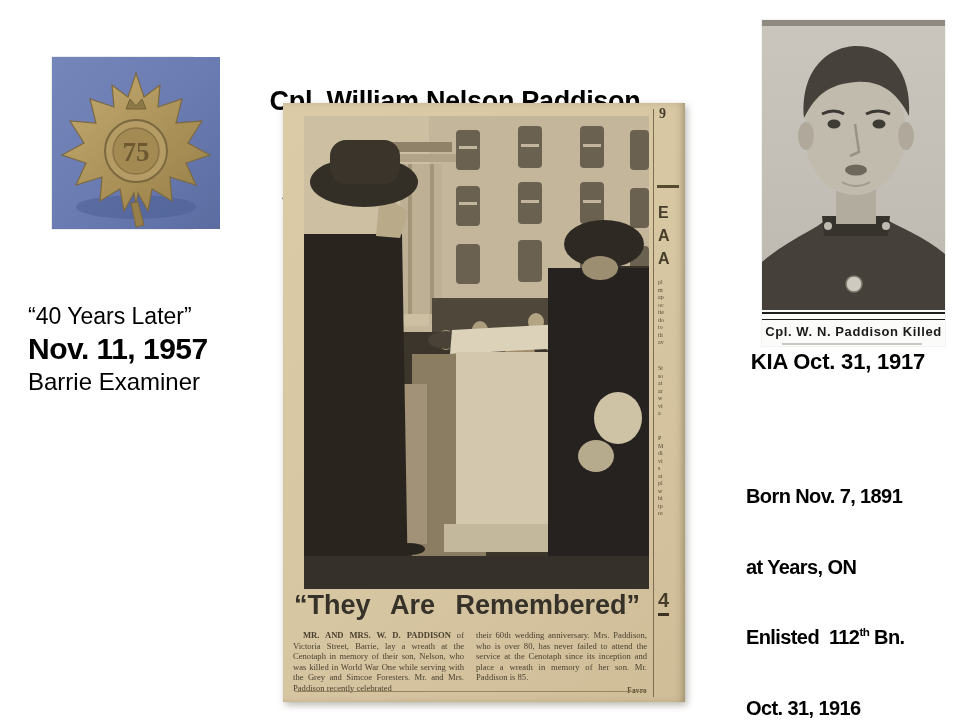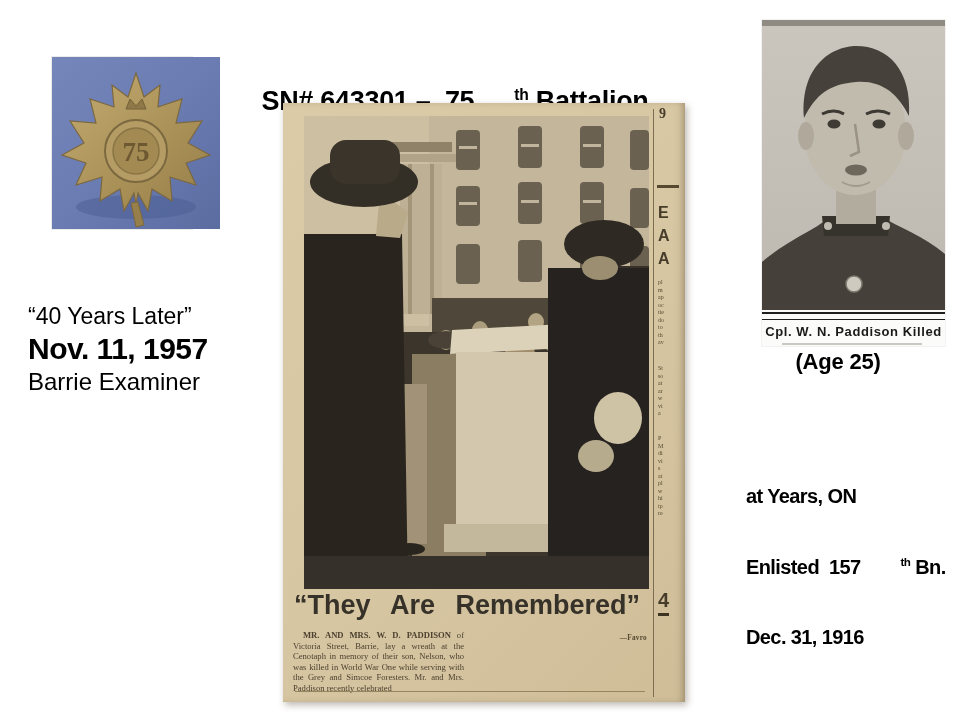--- a/index.html
+++ b/index.html
@@ -3,21 +3,21 @@
 <meta charset="utf-8">
 <style>
   html,body{margin:0;padding:0;background:#ffffff;}
   .slide{position:relative;width:960px;height:720px;background:#ffffff;overflow:hidden;
          font-family:"Liberation Sans",sans-serif;color:#000;}
 
   
   .title-block{position:absolute;left:165px;top:24px;width:580px;text-align:center;
                font-weight:bold;font-size:27px;line-height:31px;letter-spacing:-0.3px;white-space:pre;}
   .title-block .u{border-bottom:3px solid #000;padding-bottom:0px;}
-  sup.sm{font-size:0.58em;vertical-align:super;line-height:0;margin-left:40px;}
+  sup.sm{font-size:0.58em;vertical-align:super;line-height:0;}
 
   
   .badge-photo{position:absolute;left:52px;top:57px;width:140px;height:172px;
                box-shadow:0 0 0 1px rgba(0,0,0,0.08);}
   .badge-photo svg{display:block;}
 
   
   .left-block{position:absolute;left:28px;top:301px;width:285px;text-align:left;}
   .left-quote{font-size:23px;line-height:30px;}
   .left-date{font-size:30px;line-height:36px;font-weight:bold;letter-spacing:-0.5px;}
@@ -66,20 +66,21 @@
   
   .bio-block{position:absolute;left:746px;top:438px;width:214px;font-weight:bold;
              font-size:20px;line-height:23.5px;letter-spacing:-0.6px;white-space:pre;}
 </style>
 </head>
 <body>
 
 <div class="slide">
 
   <div class="title-block">
+    <div><span>Cpl. William </span><span class="u">Nelson</span><span> Paddison</span></div>
     <div><span>SN# 643301 –  75</span><sup class="sm">th</sup><span> Battalion</span></div>
   </div>
 
   <div class="badge-photo">
     <svg width="168" height="172" viewBox="0 0 168 172">
       <defs>
         <linearGradient id="bgBlue" x1="0" y1="0" x2="1" y2="1">
           <stop offset="0" stop-color="#7586ba"></stop>
             <stop offset="0.5" stop-color="#6a7cb2"></stop>
             <stop offset="1" stop-color="#5a6ca0"></stop>
@@ -218,21 +219,21 @@
 hi
 tp
 re</div>
       <div class="strip-big">4</div>
     </div>
 
     <div class="clip-headline">“They Are Remembered”</div>
 
     <div class="clip-caption">
       <div class="col"><span class="cap-ind"></span><span class="cap-bold">MR. AND MRS. W. D. PADDISON</span><span> of Victoria Street, Barrie, lay a wreath at the Cenotaph in memory of their son, Nelson, who was killed in World War One while serving with the Grey and Simcoe Foresters. Mr. and Mrs. Paddison recently celebrated</span></div>
-      <div class="col">
+      <div class="col"><span>their 60th wedding anniversary. Mrs. Paddison, who is over 80, has never failed to attend the service at the Cenotaph since its inception and place a wreath in memory of her son. Mr. Paddison is 85.</span>
         <div class="clip-credit">—Favro</div>
       </div>
     </div>
 
     <div class="clip-bottom-rule"></div>
   </div>
 
   <div class="portrait">
     <svg width="183" height="290" viewBox="0 0 183 290">
       <defs>
@@ -262,25 +263,26 @@
       <path d="M93 104 L97 132 L88 136" stroke="#9a9284" stroke-width="2.5" fill="none"></path>
       <ellipse cx="94" cy="150" rx="11" ry="5.5" fill="#6e675c"></ellipse>
       <path d="M80 162 Q94 170 108 162" stroke="#a29b8d" stroke-width="2" fill="none"></path>
     </svg>
     <div class="portrait-ruleband"></div>
     <div class="portrait-caption">Cpl. W. N. Paddison Killed</div>
     <div class="portrait-smudge"></div>
   </div>
 
   <div class="kia-block">
-    <div>(Age 25)</div>
+    <div>KIA Oct. 31, 1917</div>
   </div>
 
   <div class="bio-block">
+    <div>Born Nov. 7, 1891</div>
     <div>at Years, ON</div>
-    <div><span>Enlisted  157</span><sup class="sm">th</sup><span> Bn.</span></div>
-    <div>Dec. 31, 1916</div>
+    <div><span>Enlisted  112</span><sup class="sm">th</sup><span> Bn.</span></div>
+    <div>Oct. 31, 1916</div>
     
     
     
   </div>
 
 </div>
 
 </body></html>

